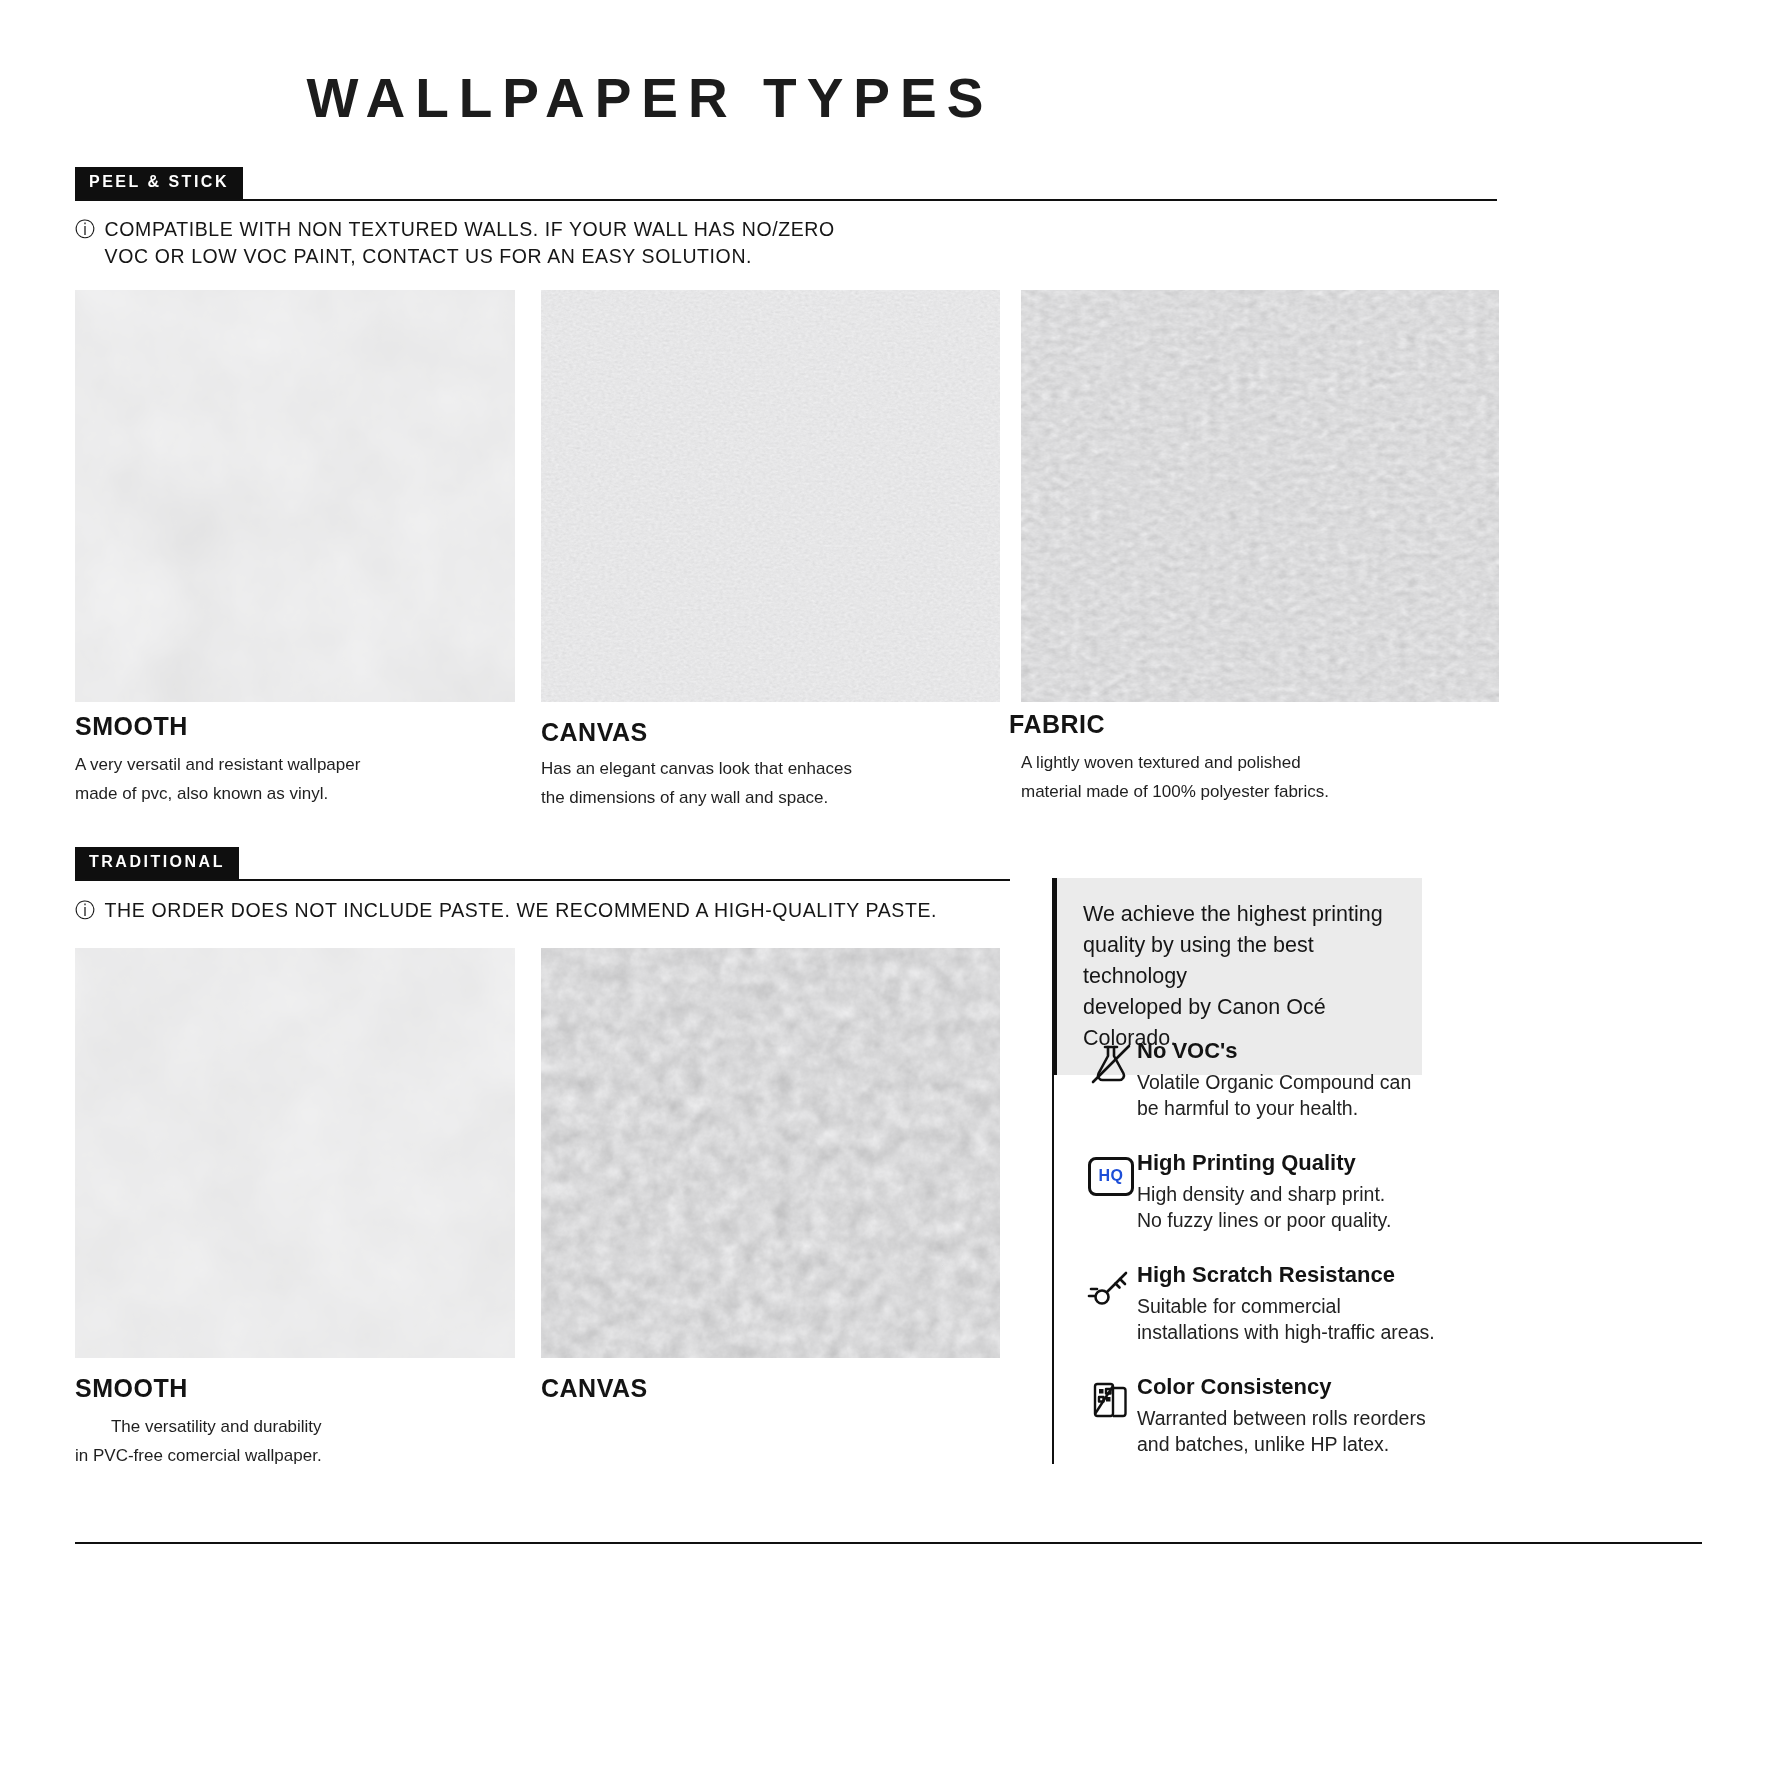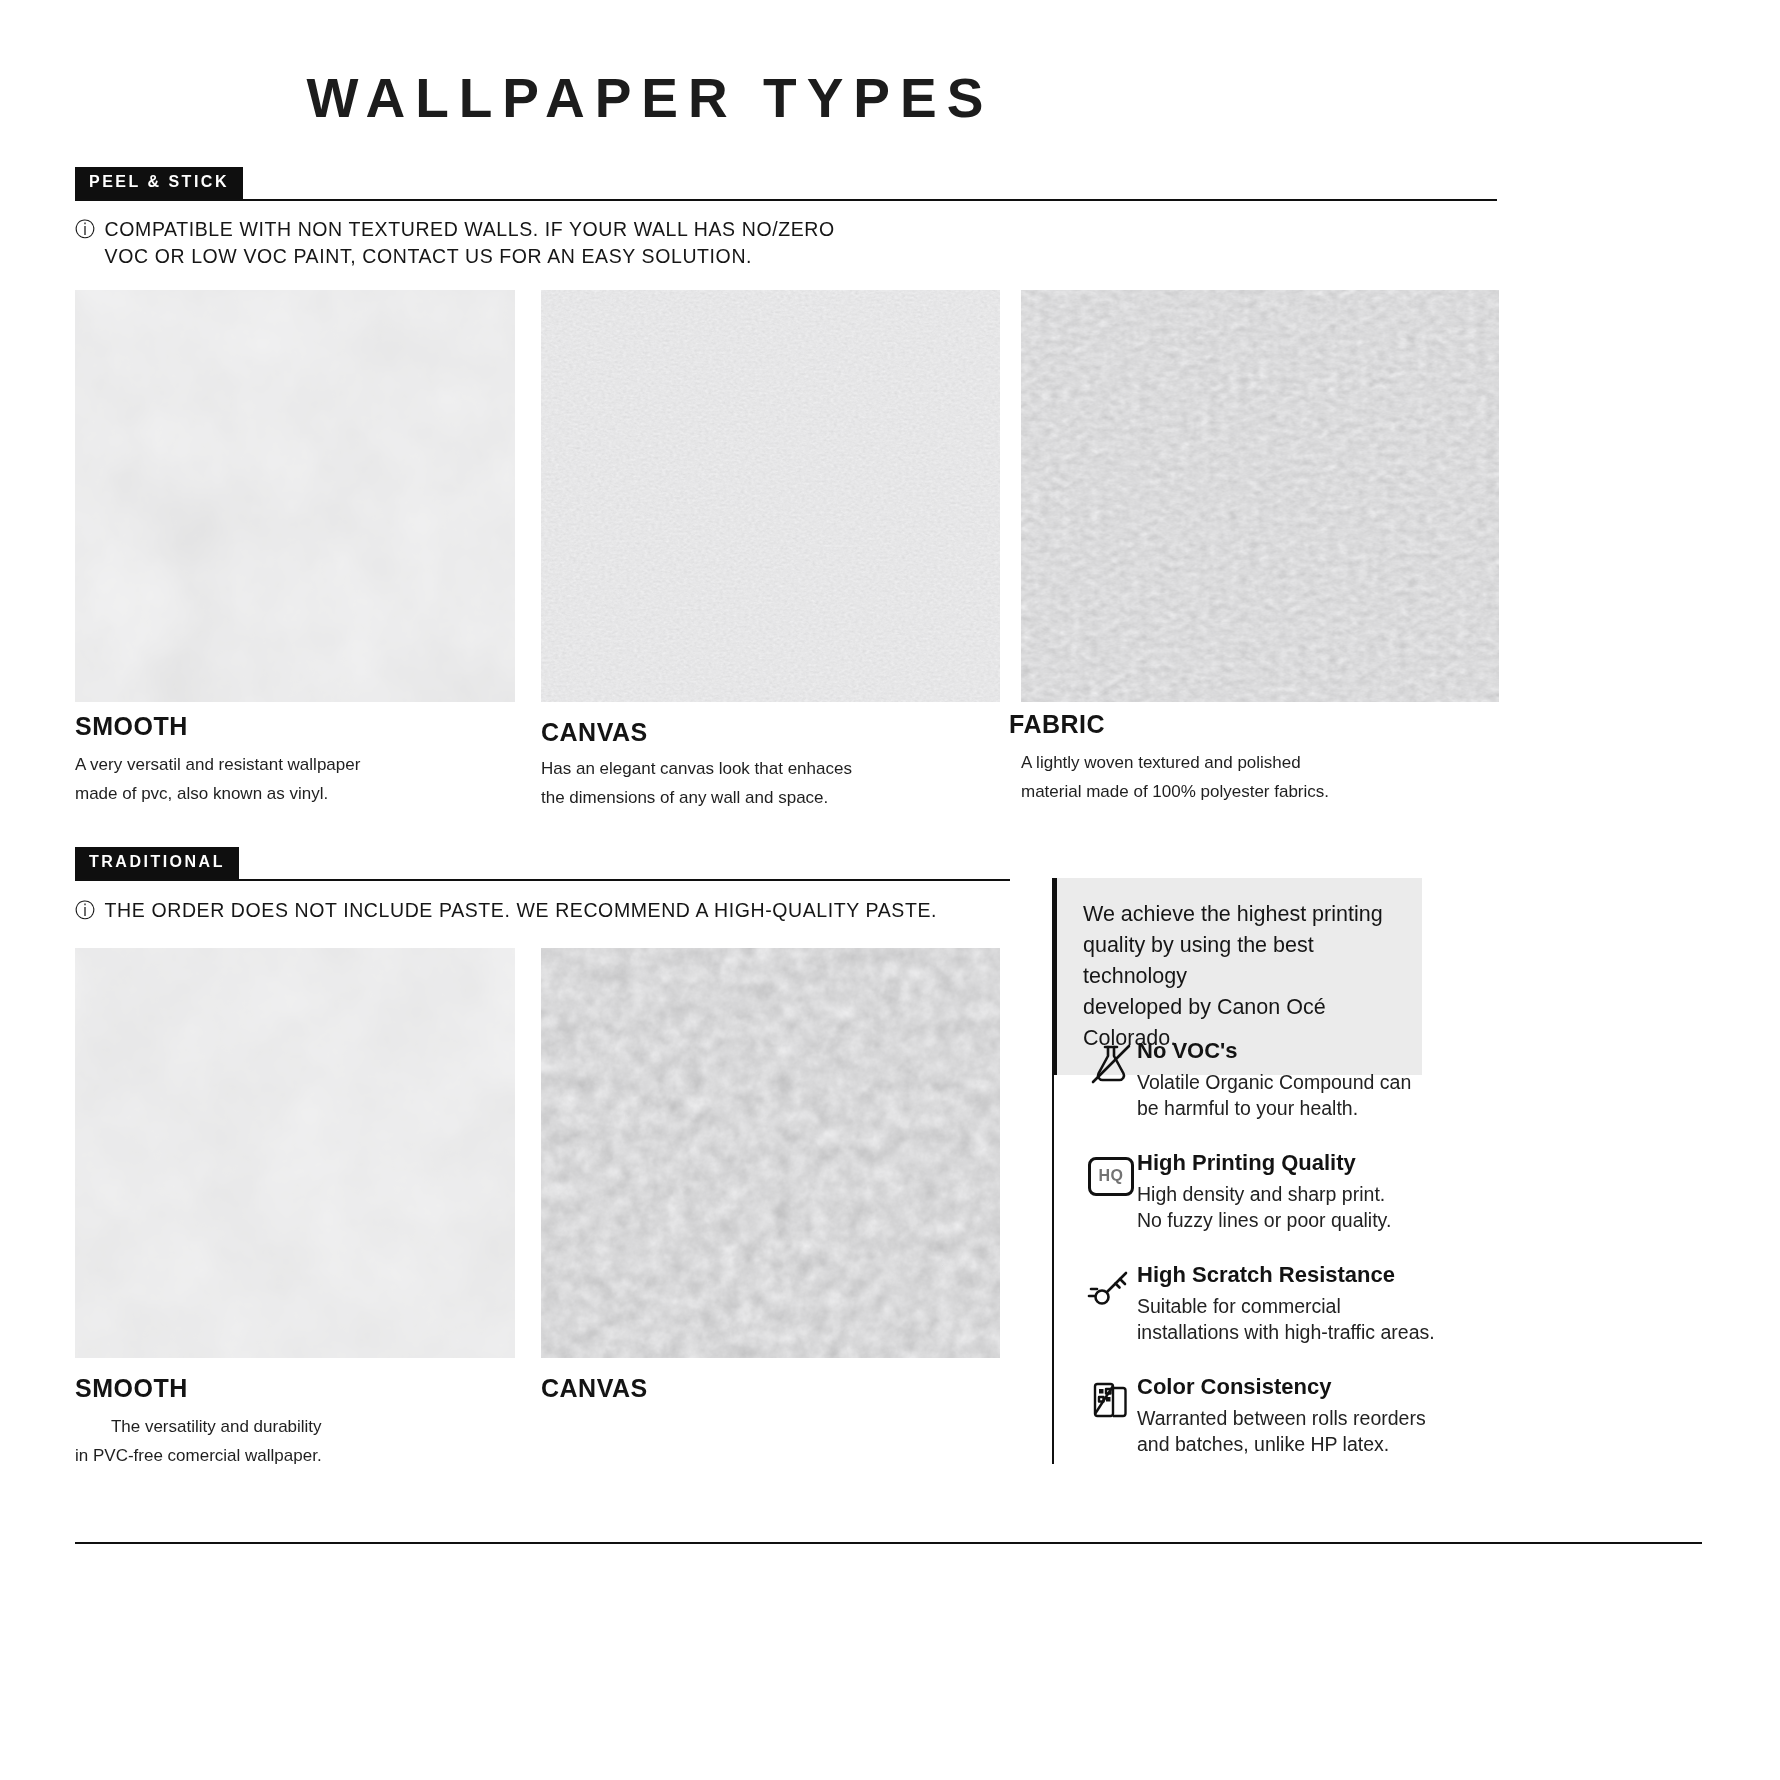--- a/index.html
+++ b/index.html
@@ -29,21 +29,21 @@
          font-size:21.5px;line-height:31px;color:#161616;}
 
   .feature{position:absolute;left:1085px;width:440px;display:flex;}
   .ficon{width:52px;height:52px;flex:0 0 52px;display:flex;align-items:center;justify-content:center;}
   .ficon svg{width:48px;height:48px;display:block;}
   .ftitle{font-weight:700;font-size:22px;margin-bottom:5px;color:#131313;}
   .fdesc{font-size:19.5px;line-height:26px;color:#222222;}
 
   .hq-box{width:40px;height:33px;border:3px solid #111;border-radius:8px;
           display:flex;align-items:center;justify-content:center;
-          font-weight:700;font-size:16px;letter-spacing:0.5px;color:#737373;}
+          font-weight:700;font-size:16px;letter-spacing:0.5px;color:#1d4ed8;}
 
   .defs-holder{position:absolute;width:0;height:0;overflow:hidden;}
 </style>
 </head>
 <body>
 
 <div class="page">
 
   <svg class="defs-holder" aria-hidden="true">
     <defs>

